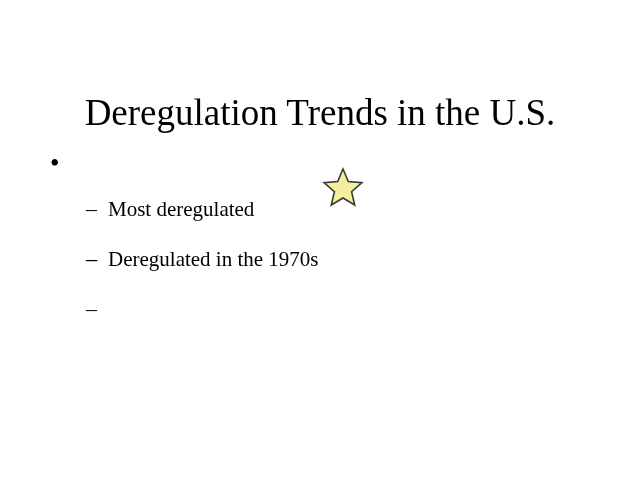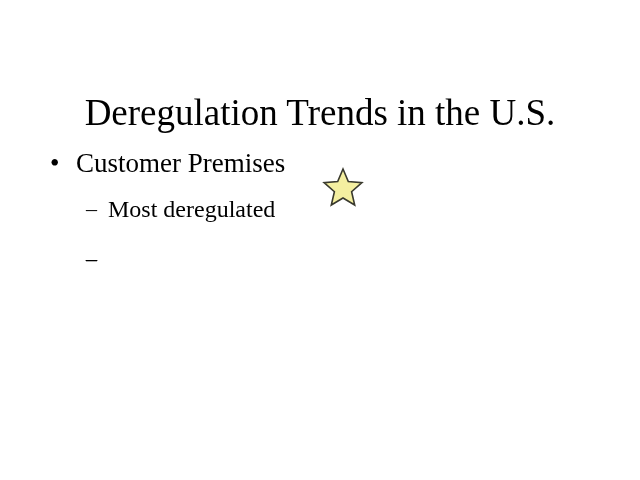--- a/index.html
+++ b/index.html
@@ -76,21 +76,21 @@
     margin-bottom: 20px;
   }
   .l2-marker {
     position: absolute;
     left: 86px;
     top: 0;
     font-size: 22px;
     line-height: 30px;
   }
   .l2-text {
-    font-size: 24px;
+    font-size: 21px;
     line-height: 30px;
     font-family: Liberation Serif, serif;
   }
 
   
   .star-shape {
     position: absolute;
     left: 322px;
     top: 158px;
     width: 42px;
@@ -101,36 +101,36 @@
 <body>
 
 <div class="slide" style="background: rgb(255, 255, 255);">
 
   <h1 class="slide-title">Deregulation Trends in the U.S.</h1>
 
   <div class="body-area">
 
     <div class="l1-row">
       <span class="l1-marker">•</span>
-      <span class="l1-text">Customer Premises</span>
     </div>
 
     <div class="l2-list">
 
       <div class="l2-row">
         <span class="l2-marker">–</span>
         <span class="l2-text">Most deregulated</span>
       </div>
 
       <div class="l2-row">
         <span class="l2-marker">–</span>
       </div>
 
       <div class="l2-row">
         <span class="l2-marker">–</span>
+        <span class="l2-text">Deregulated in the 1970s</span>
       </div>
 
       <div class="l2-row">
         <span class="l2-marker">–</span>
       </div>
 
     </div>
   </div>
 
   <svg class="star-shape" viewBox="0 0 42 42">

